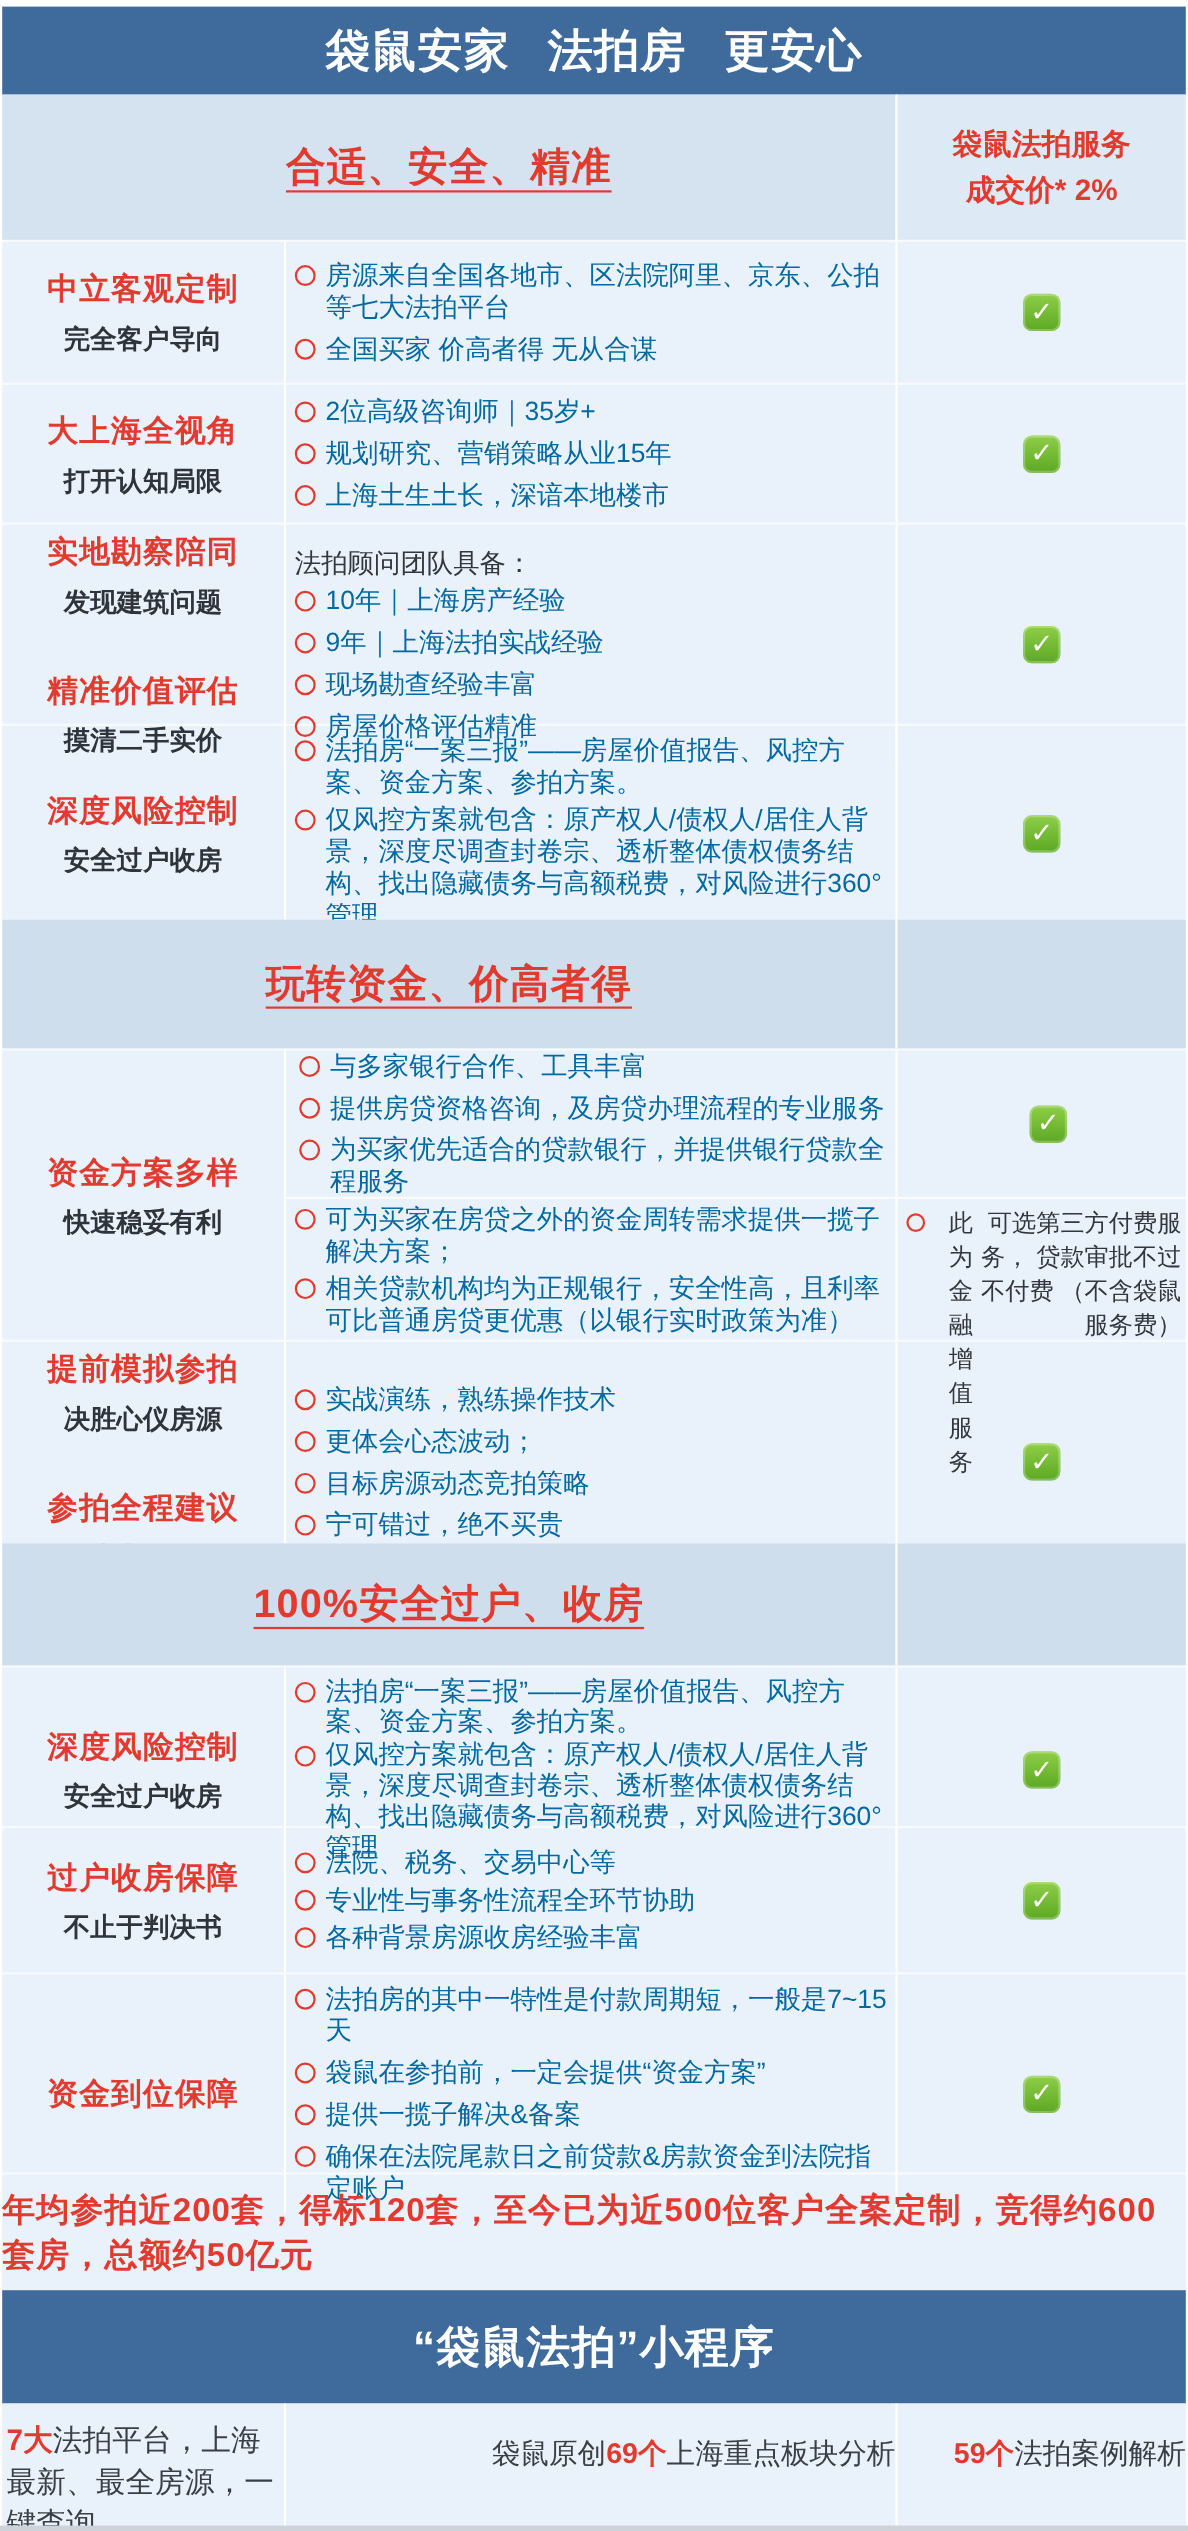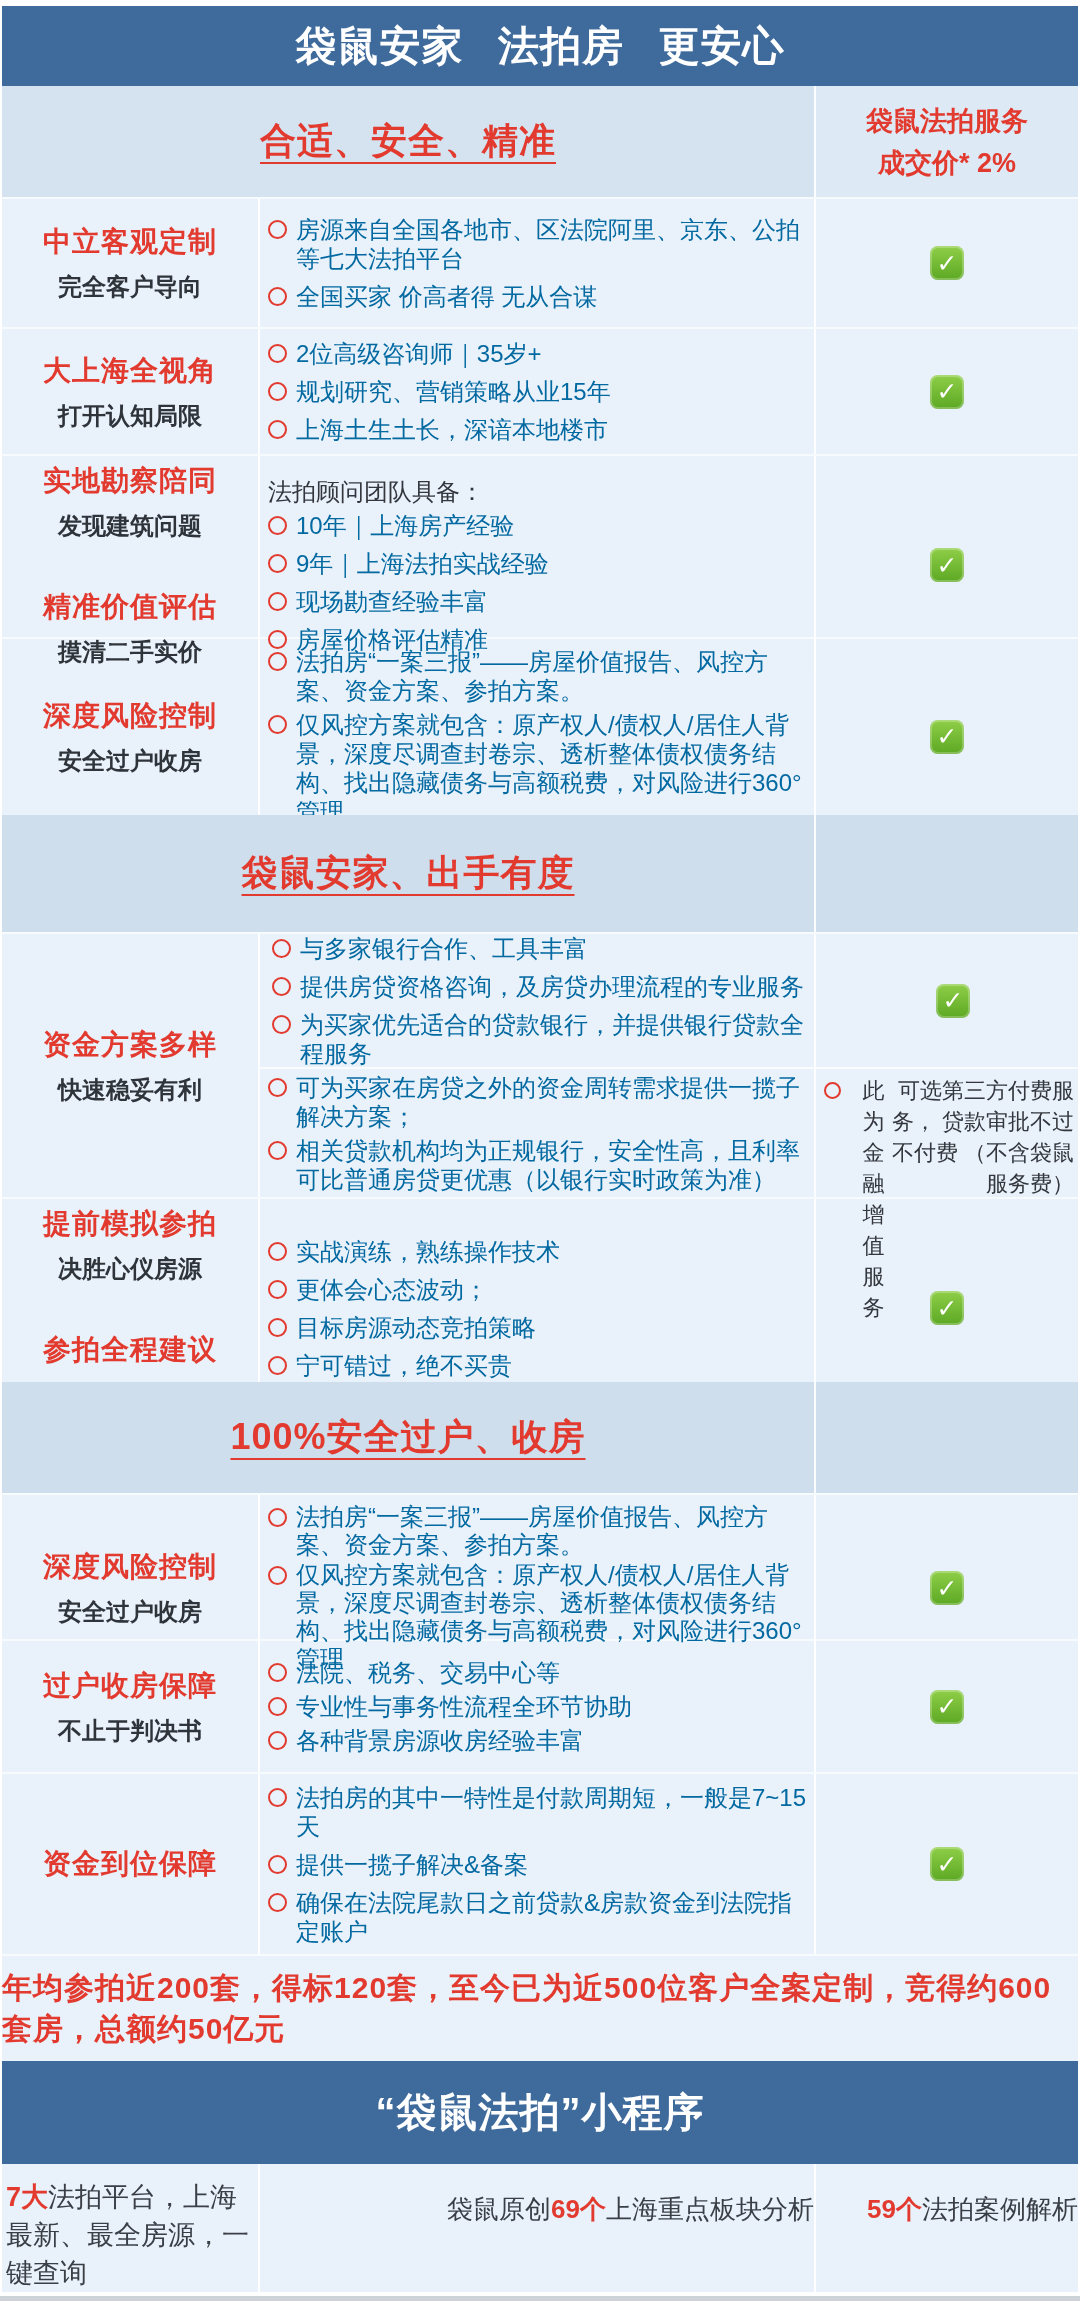--- a/index.html
+++ b/index.html
@@ -18,21 +18,21 @@
   .grid3{display:grid;grid-template-columns:256px 556px 264px;}
   .grid2{display:grid;grid-template-columns:812px 264px;}
   .row{background:#e9f1fa;border-top:2px solid #f7fbfe;box-sizing:border-box;}
   .cell{box-sizing:border-box;min-width:0;}
   .vline{border-left:2px solid rgba(255,255,255,.9);}
 
   
   .band{box-sizing:border-box;}
   .band .left{background:#d5e2ef;display:flex;align-items:center;justify-content:center;}
   .band .right{background:#dde9f4;display:flex;flex-direction:column;align-items:center;justify-content:center;border-left:2px solid rgba(255,255,255,.9);}
-  .band1{height:111px;}
+  .band1{height:132px;}
   .band2{height:117px;}
   .band2 .left,.band2 .right{background:#cfdeed;}
   .band3{height:111px;}
   .band3 .left,.band3 .right{background:#cfdeed;}
   .band-title{color:#e23a2e;font-size:36px;font-weight:700;text-decoration:underline;text-underline-offset:9px;text-decoration-thickness:2px;letter-spacing:1px;}
   .fee{color:#e23a2e;font-size:27px;font-weight:700;line-height:42px;text-align:center;}
 
   
   .labelcell{display:flex;flex-direction:column;align-items:center;justify-content:center;text-align:center;gap:10px;padding:6px 4px;}
   .labelcell .gap{height:26px;}
@@ -195,21 +195,21 @@
             </li>
         </ul>
       </div>
       <div class="cell checkcell vline">
           <span class="check-ico"></span>
         </div>
     </div>
 
     <div class="grid2 band band2">
       <div class="cell left">
-        <span class="band-title">袋鼠安家、出手有度</span>
+        <span class="band-title">玩转资金、价高者得</span>
       </div>
       <div class="cell right"></div>
     </div>
 
     <div class="r5">
       <div class="cell labelcell">
         <span class="lab">资金方案多样</span>
         <span class="sub">快速稳妥有利</span>
       </div>
       <div class="cell bulletcell subtop" style="grid-row:1;grid-column:2;">
@@ -345,20 +345,24 @@
         <span class="lab">资金到位保障</span>
       </div>
       <div class="cell bulletcell vline">
         <ul class="bl">
           <li>
               <span class="ring"></span>
               <span>法拍房的其中一特性是付款周期短，一般是7~15天</span>
             </li>
           <li>
               <span class="ring"></span>
+              <span>袋鼠在参拍前，一定会提供“资金方案”</span>
+            </li>
+          <li>
+              <span class="ring"></span>
               <span>提供一揽子解决&amp;备案</span>
             </li>
           <li>
               <span class="ring"></span>
               <span>确保在法院尾款日之前贷款&amp;房款资金到法院指定账户</span>
             </li>
         </ul>
       </div>
       <div class="cell checkcell vline">
           <span class="check-ico"></span>

